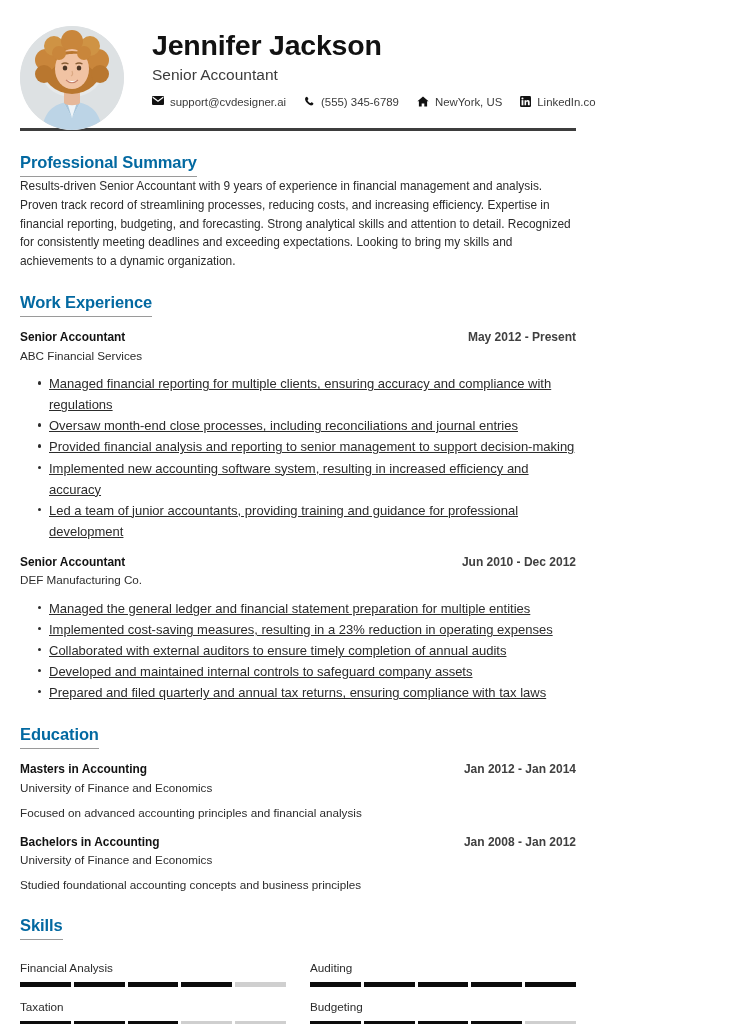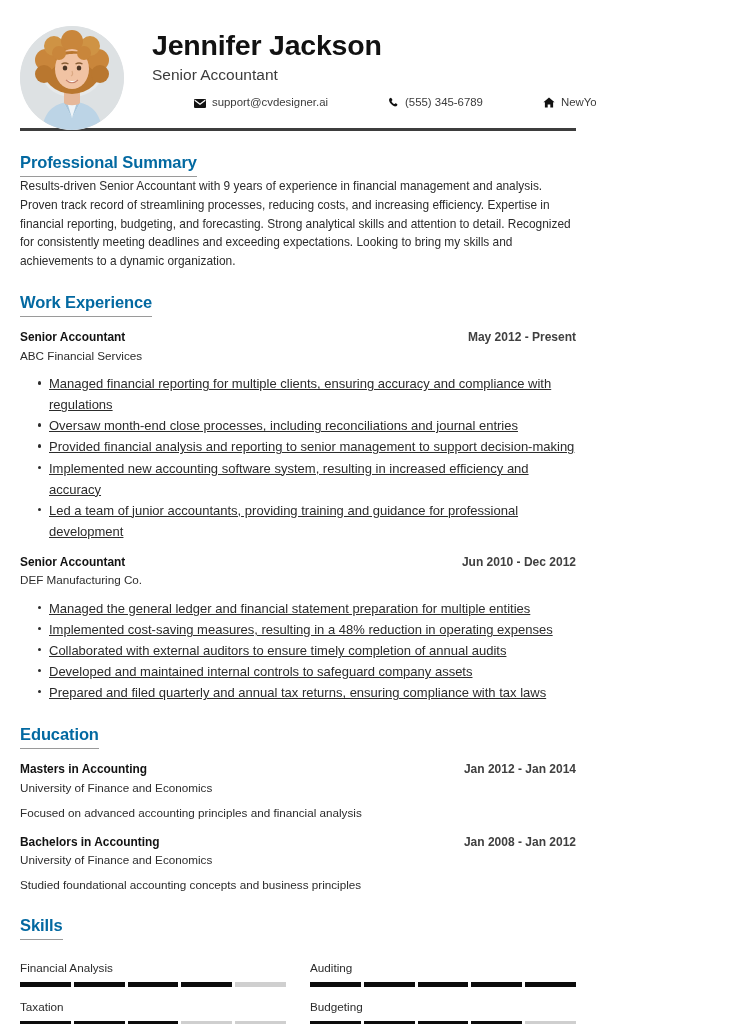--- a/index.html
+++ b/index.html
@@ -64,25 +64,24 @@
   .contact-row {
     display: flex;
     align-items: center;
     margin-top: 11px;
     gap: 18px;
     flex-wrap: nowrap;
   }
 
   .contact-item {
     display: flex;
-    align-items: flex-end;
+    align-items: flex-start;
     font-size: 11.4px;
     color: #3b3b3b;
     white-space: nowrap;
-    margin-left: 42px;
   }
   .contact-item .ci-icon {
     display: inline-flex;
     align-items: center;
     justify-content: center;
     margin-right: 6px;
     color: #121212;
   }
   .contact-item .ci-icon svg { display: block; }
 
@@ -334,21 +333,21 @@
     </div>
 
     <div class="entry">
       <div class="entry-head">
         <div class="entry-role">Senior Accountant</div>
         <div class="entry-dates">Jun 2010 - Dec 2012</div>
       </div>
       <div class="entry-org">DEF Manufacturing Co.</div>
       <ul class="entry-bullets">
         <li>Managed the general ledger and financial statement preparation for multiple entities</li>
-        <li>Implemented cost-saving measures, resulting in a 48% reduction in operating expenses</li>
+        <li>Implemented cost-saving measures, resulting in a 23% reduction in operating expenses</li>
         <li>Collaborated with external auditors to ensure timely completion of annual audits</li>
         <li>Developed and maintained internal controls to safeguard company assets</li>
         <li>Prepared and filed quarterly and annual tax returns, ensuring compliance with tax laws</li>
       </ul>
     </div>
   </div>
 
   <div class="section">
     <div class="section-heading">Education</div>
 

